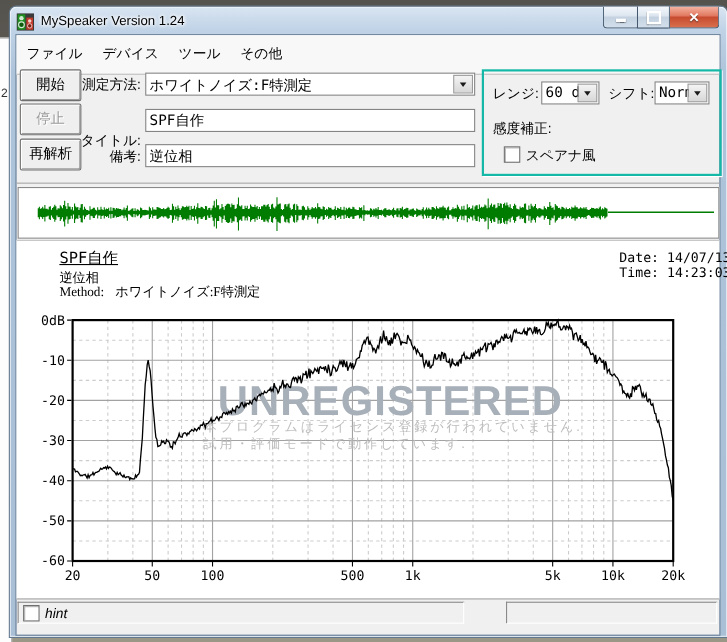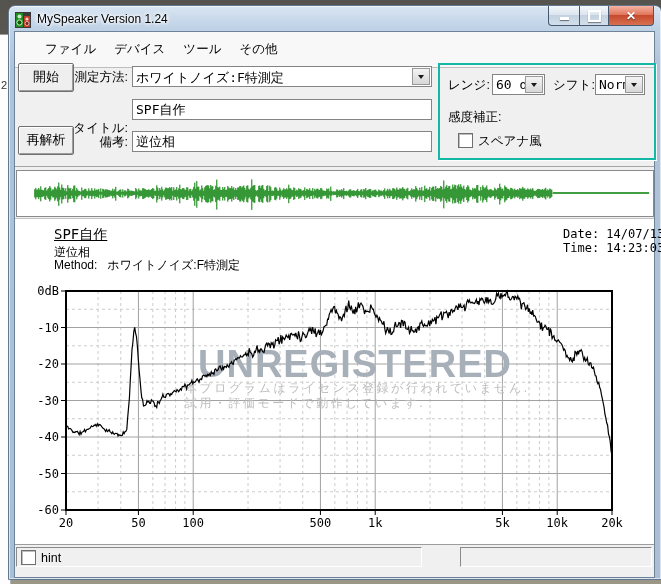--- a/index.html
+++ b/index.html
@@ -22,21 +22,21 @@
     background:linear-gradient(180deg,#f3f7fb 0%,#dce5ef 45%,#c3d1e0 50%,#d3dfeb 100%);}
   .capbtn.min{width:30px;border-radius:0 0 0 4px;}
   .capbtn.max{width:28px;border-left:none;border-right:none;}
   .capbtn.close{width:44px;border-radius:0 0 4px 0;
     background:linear-gradient(180deg,#f5b3a2 0%,#e0775e 45%,#c74a2e 50%,#d8704f 100%);}
   .glyph-min{width:9px;height:3px;background:#fff;box-shadow:0 1px 1px rgba(0,0,0,.5);margin-top:6px;}
   .glyph-max{width:9px;height:8px;border:2px solid #fff;box-shadow:0 1px 1px rgba(0,0,0,.4);}
   .glyph-x{color:#fff;font-size:12px;font-weight:bold;text-shadow:0 1px 1px rgba(0,0,0,.55);line-height:1;}
   
   .client{position:absolute;left:6px;top:26px;width:639px;height:545px;background:#f0f0f0;outline:1px solid #6e8399;}
-  .menubar{position:absolute;left:0;top:0;width:639px;height:36px;background:#f8f8f8;border-bottom:1px solid #bdbdbd;display:flex;align-items:center;padding-left:21px;box-sizing:border-box;}
+  .menubar{position:absolute;left:0;top:0;width:639px;height:36px;background:#f8f8f8;border-bottom:1px solid #bdbdbd;display:flex;align-items:center;padding-left:0;box-sizing:border-box;}
   .menu-item{padding:0 9px;font-size:12.5px;}
   
   .toolbar{position:absolute;left:0;top:25px;width:639px;height:109px;border-bottom:1px solid #a5a5a5;}
   .btn{position:absolute;left:3px;width:54px;height:27px;background:#efefef;border:1px solid #707070;border-radius:2px;
     box-shadow:inset 1px 1px 0 #ffffff,inset -1px -1px 0 #9d9d9d;font-size:13px;text-align:center;line-height:25px;}
   .btn.disabled{color:#9b9b9b;text-shadow:1px 1px 0 #fff;}
   .f-label{position:absolute;left:20px;width:93px;text-align:right;font-size:12.5px;}
   .sunken{background:#fff;border:1px solid #848484;box-sizing:border-box;}
   .tbox{position:absolute;left:117px;width:300px;height:21px;font-family:"DejaVu Sans Mono","Liberation Mono",monospace;font-size:13px;padding:1px 3px 0 3px;}
   input.tbox{outline:none;}
@@ -46,21 +46,21 @@
   .dd i{width:0;height:0;border-left:3.5px solid transparent;border-right:3.5px solid transparent;border-top:4px solid #1a1a1a;}
   .grp{position:absolute;left:423px;top:6px;width:214px;height:93px;border:2px solid #14b8a6;box-shadow:1px 1px 0 #fff;}
   .g-label{position:absolute;font-size:12.5px;}
   .gcombo{position:absolute;height:21px;}
   .cbx{position:absolute;width:13px;height:13px;background:#fff;border:1px solid #6f6f6f;box-shadow:inset 1px 1px 0 #bdbdbd;}
   
   .wave-panel{position:absolute;left:1px;top:138px;width:636px;height:45px;background:#fff;border:1px solid #8a8a8a;}
   .chart-panel{position:absolute;left:0px;top:186px;width:639px;height:325px;background:#fff;border-top:1px solid #c2c2c2;border-bottom:1px solid #9d9d9d;}
   .ch-title{position:absolute;left:39px;top:7px;font-family:"DejaVu Sans Mono","Liberation Mono",monospace;font-size:14px;text-decoration:underline;}
   .ch-sub{position:absolute;left:39px;top:25px;font-family:"DejaVu Sans Mono","Liberation Mono",monospace;font-size:12px;}
-  .ch-method{position:absolute;left:39px;top:38px;font-family:Liberation Sans, sans-serif;font-size:12px;}
+  .ch-method{position:absolute;left:39px;top:38px;font-family:Liberation Serif, serif;font-size:12px;}
   .ch-method b{font-weight:normal;margin-right:10px;}
   .ch-dt{position:absolute;left:548px;top:8px;font-family:"DejaVu Sans Mono","Liberation Mono",monospace;font-size:12px;line-height:14px;white-space:nowrap;}
   
   .sbar{position:absolute;left:0;top:513px;width:639px;height:24px;}
   .spanel{position:absolute;top:2px;height:20px;background:#f0f0f0;border:1px solid;border-color:#8a8a8a #ffffff #ffffff #8a8a8a;box-sizing:border-box;}
   .sbar .hint-label{position:absolute;left:24px;top:3px;font-size:12.5px;}
   .sbar .pf{position:absolute;left:70px;top:3px;font-size:12.5px;font-family:"DejaVu Sans Mono","Liberation Mono",monospace;}
 </style>
 </head>
 <body>
@@ -101,20 +101,21 @@
 
       <div class="menubar">
         <span class="menu-item">ファイル</span>
         <span class="menu-item">デバイス</span>
         <span class="menu-item">ツール</span>
         <span class="menu-item">その他</span>
       </div>
 
       <div class="toolbar">
         <div class="btn" style="top:6px;">開始</div>
+        <div class="btn disabled" style="top:37px;">停止</div>
         <div class="btn" style="top:69px;">再解析</div>
 
         <span class="f-label" style="top:12px;">測定方法:</span>
         <div class="sunken tbox" style="top:9px;padding:0;">
           <span class="combo-val">ホワイトノイズ:F特測定</span>
           <div class="dd">
               <i></i>
             </div>
         </div>
 
@@ -232,21 +233,21 @@
             <line x1="46" y1="218" x2="50" y2="218" stroke="#000" stroke-width="1"></line>
             <text x="44" y="222" fill="#000" font-size="12px" text-anchor="end" font-family="&quot;DejaVu Sans Mono&quot;,&quot;Liberation Mono&quot;,monospace">-40</text>
             <line x1="46" y1="254.5" x2="50" y2="254.5" stroke="#000" stroke-width="1"></line>
             <text x="44" y="258.5" fill="#000" font-size="12px" text-anchor="end" font-family="&quot;DejaVu Sans Mono&quot;,&quot;Liberation Mono&quot;,monospace">-50</text>
             <line x1="46" y1="291" x2="50" y2="291" stroke="#000" stroke-width="1"></line>
             <text x="44" y="295" fill="#000" font-size="12px" text-anchor="end" font-family="&quot;DejaVu Sans Mono&quot;,&quot;Liberation Mono&quot;,monospace">-60</text>
           </svg>
       </div>
 
       <div class="sbar">
-        <div class="spanel" style="left:1px;width:406px;">
+        <div class="spanel" style="left:1px;width:406px;font-style:italic;">
           <div class="cbx" style="left:4px;top:2px;"></div>
           <span class="hint-label">hint</span>
         </div>
         <div class="spanel" style="left:445px;width:192px;"></div>
       </div>
 
     </div>
   </div>
 </div>
 

